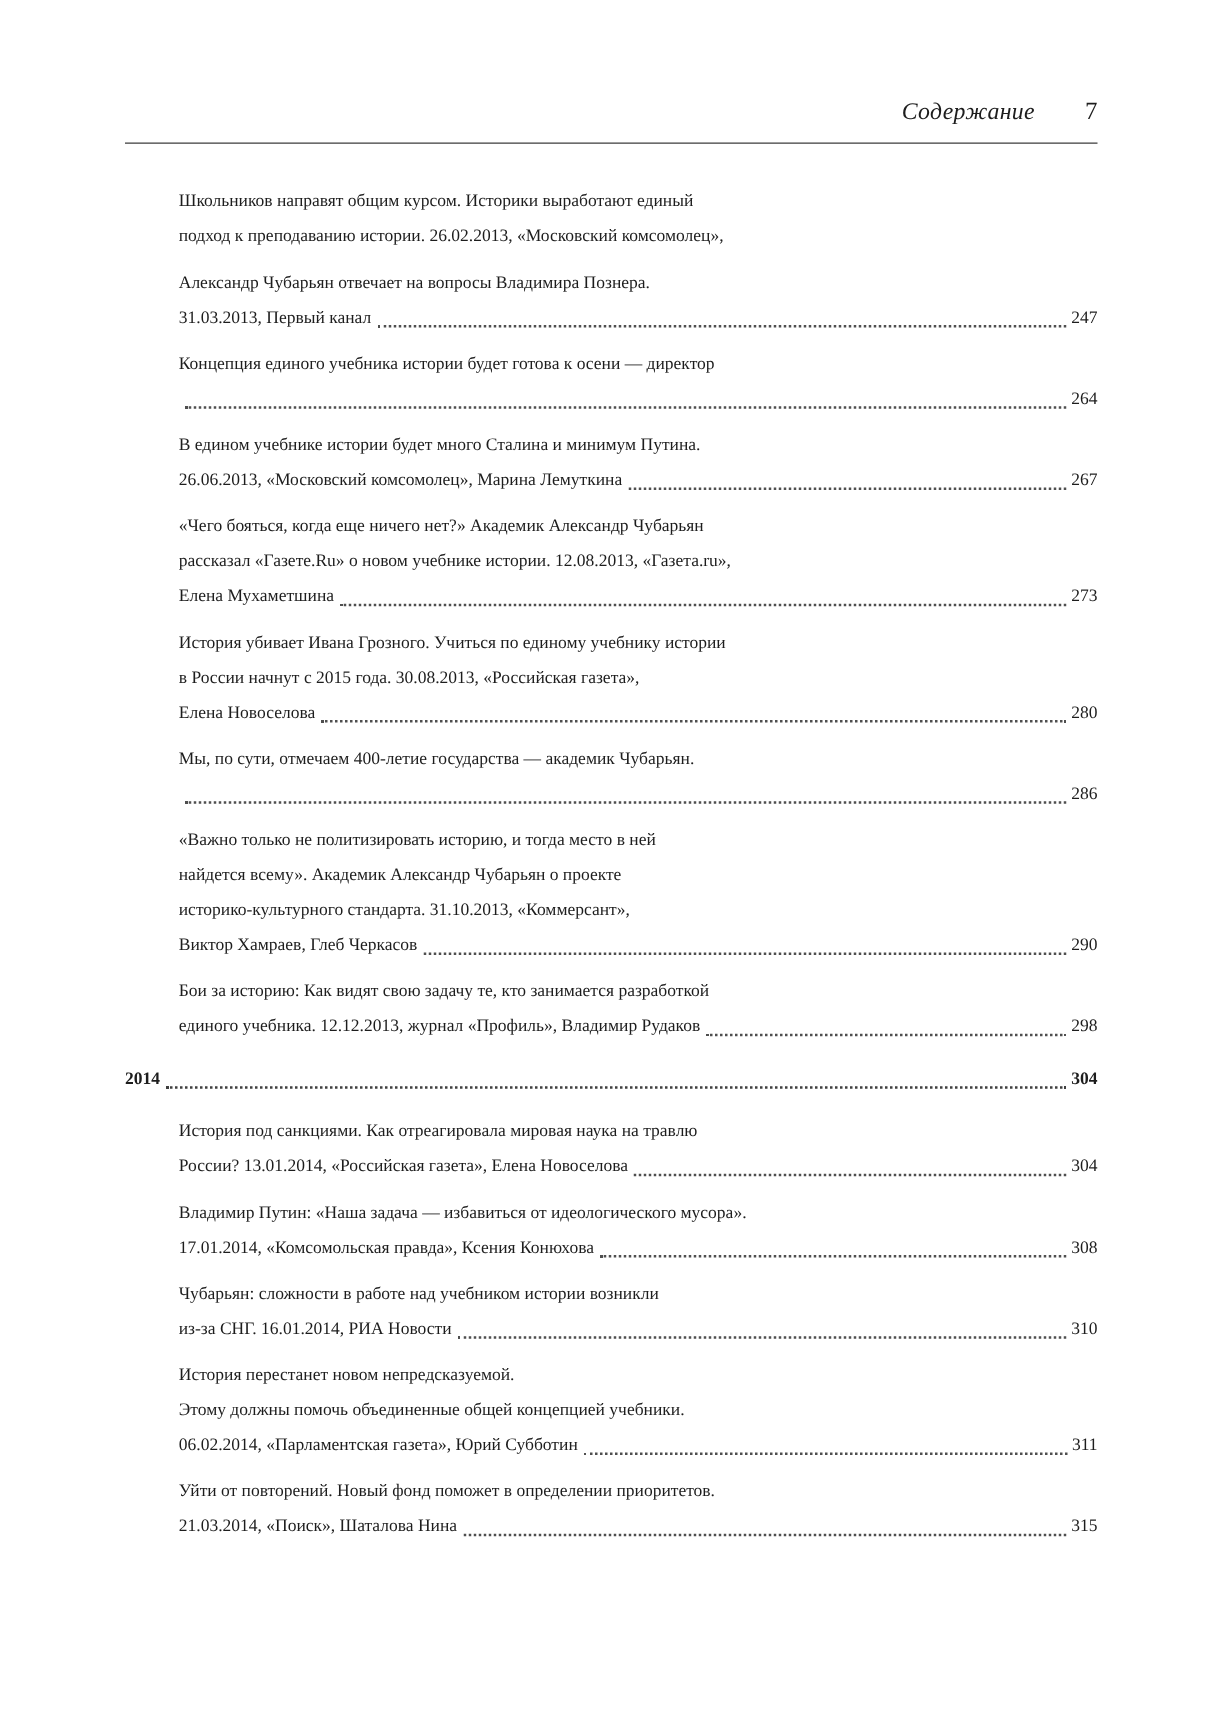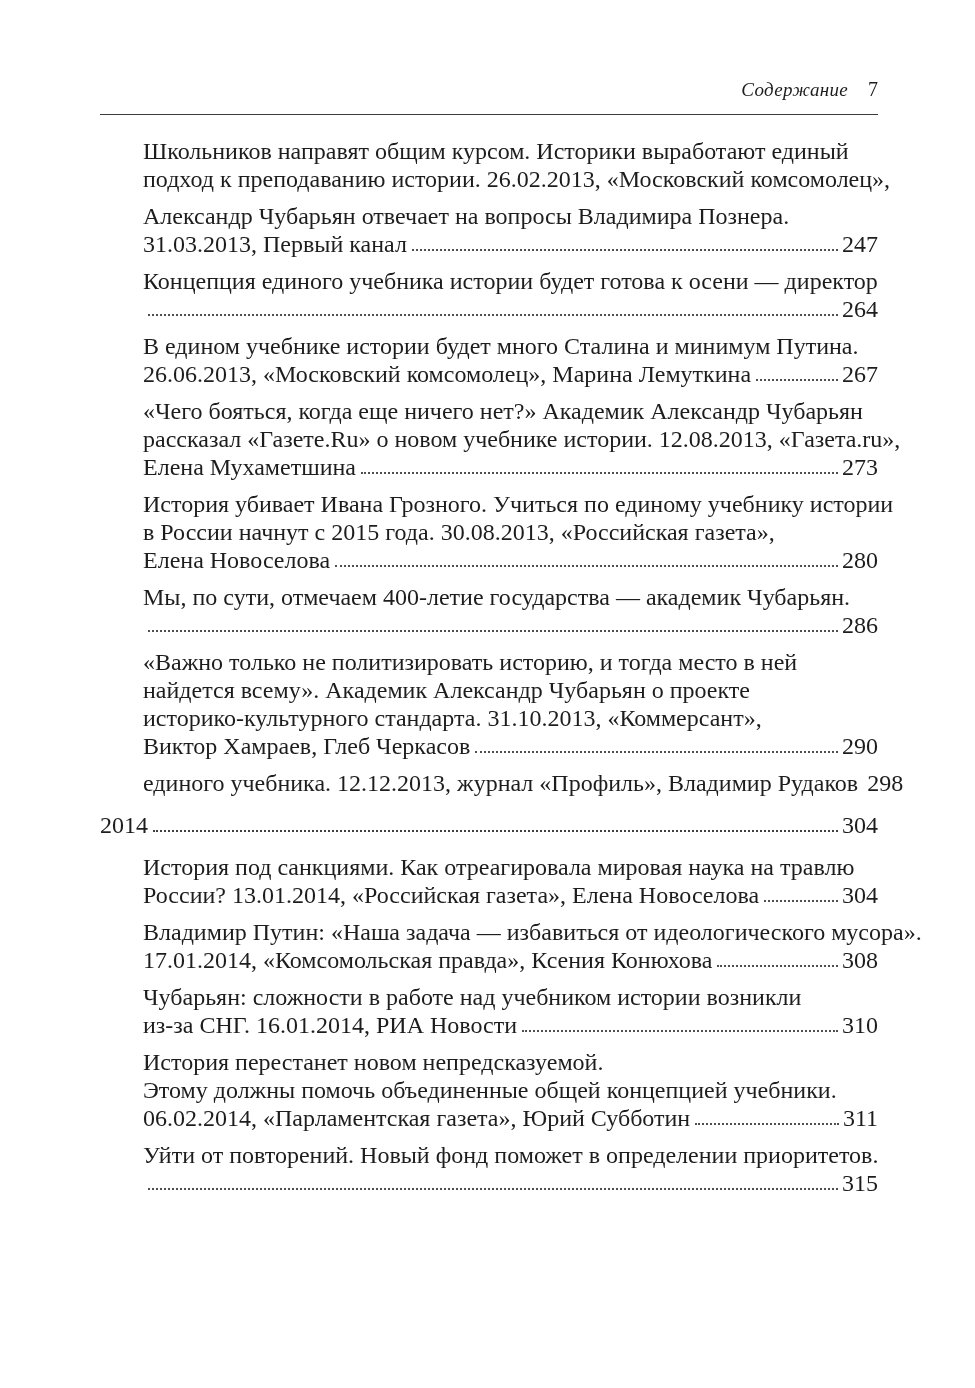--- a/index.html
+++ b/index.html
@@ -14,42 +14,42 @@
   }
   .page {
     width: 100%;
     height: 100%;
     padding: 78px 97px 40px 100px;
   }
   .page-header {
     display: flex;
     justify-content: flex-end;
     align-items: flex-end;
-    gap: 20px;
+    gap: 40px;
     font-size: 19px;
   }
   .header-title { font-style: italic; letter-spacing: 0.3px; }
   .header-page-number { font-size: 20px; }
   .header-rule {
     border: none;
     border-top: 1.5px solid #3c3c3c;
     margin-top: 13px;
   }
   .toc {
-    margin-top: 22px;
-    font-size: 24px;
+    margin-top: 33px;
+    font-size: 14px;
     line-height: 28px;
   }
   .toc-entry {
     padding-left: 43px;
     margin-bottom: 9px;
   }
   .toc-entry.year {
     padding-left: 0;
-    font-weight: normal;
+    font-weight: bold;
     margin-top: 14px;
     margin-bottom: 14px;
   }
   .entry-line, .entry-text { white-space: nowrap; }
   .entry-last-line { display: flex; }
   .leader {
     flex: 1 1 auto;
     min-width: 0;
     border-bottom: 2px dotted #4f4f4f;
     margin: 0 4px 7px 5px;
@@ -123,20 +123,21 @@
         <div class="entry-line">«Важно только не политизировать историю, и тогда место в ней</div>
         <div class="entry-line">найдется всему». Академик Александр Чубарьян о проекте</div>
         <div class="entry-line">историко-культурного стандарта. 31.10.2013, «Коммерсант»,</div>
         <div class="entry-last-line">
           <span class="entry-text">Виктор Хамраев, Глеб Черкасов</span>
           <span class="leader"></span>
           <span class="page-num">290</span>
         </div>
       </div>
       <div class="toc-entry">
+        <div class="entry-line">Бои за историю: Как видят свою задачу те, кто занимается разработкой</div>
         <div class="entry-last-line">
           <span class="entry-text">единого учебника. 12.12.2013, журнал «Профиль», Владимир Рудаков</span>
           <span class="leader"></span>
           <span class="page-num">298</span>
         </div>
       </div>
       <div class="toc-entry year">
         <div class="entry-last-line">
           <span class="entry-text">2014</span>
           <span class="leader"></span>
@@ -172,18 +173,19 @@
         <div class="entry-line">Этому должны помочь объединенные общей концепцией учебники.</div>
         <div class="entry-last-line">
           <span class="entry-text">06.02.2014, «Парламентская газета», Юрий Субботин</span>
           <span class="leader"></span>
           <span class="page-num">311</span>
         </div>
       </div>
       <div class="toc-entry">
         <div class="entry-line">Уйти от повторений. Новый фонд поможет в определении приоритетов.</div>
         <div class="entry-last-line">
+          <span class="entry-text">21.03.2014, «Поиск», Шаталова Нина</span>
           <span class="leader"></span>
           <span class="page-num">315</span>
         </div>
       </div>
     </main>
 </div>
 
 </body></html>

